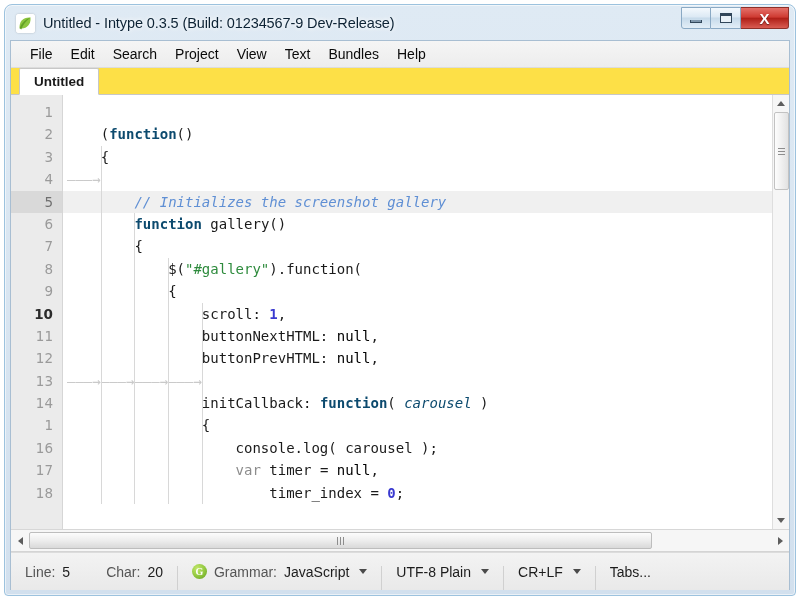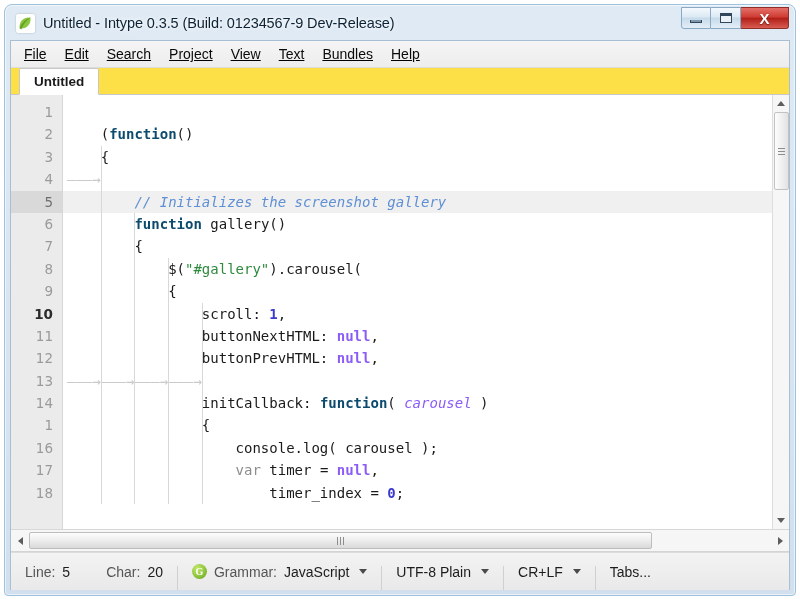--- a/index.html
+++ b/index.html
@@ -118,24 +118,23 @@
     display: flex;
     flex-direction: column;
     min-height: 0;
   }
 
   
   #menubar {
     flex: 0 0 27px;
     display: flex;
     align-items: center;
-    padding-left: 4px;
+    padding-left: 10px;
     background: linear-gradient(180deg, #f5f5f5 0%, #ededed 100%);
     border-bottom: 1px solid #dcdcdc;
-    text-decoration: underline;
   }
   .menu-item {
     font-size: 14px;
     color: #0a0a0a;
     padding: 3px 9px;
     white-space: nowrap;
     cursor: default;
   }
 
   
@@ -219,23 +218,23 @@
     pointer-events: none;
   }
   
   .ws { color: #c9c9c9; }
 
   
   .kw   { color: #0c4a6e; font-weight: bold; }
   .kw2  { color: #8c8c8c; }
   .str  { color: #2e8b3d; }
   .num  { color: #3a3ad0; font-weight: bold; }
-  .nul  { color: #8b5cf6; font-weight: bold; }
+  .nul  { color: #000000; font-weight: normal; }
   .cmt  { color: #5f8fd4; font-style: italic; }
-  .par  { color: #8b5cf6; font-style: italic; }
+  .par  { color: #0c4a6e; font-style: italic; }
   .pln  { color: #1a1a1a; }
 
   
   #vscroll {
     flex: 0 0 17px;
     background: #f6f6f6;
     border-left: 1px solid #dedede;
     display: flex;
     flex-direction: column;
     position: relative;
@@ -395,21 +394,21 @@
               <div class="ln">18</div>
             </div>
           <div id="code">
               <div class="cl">&nbsp;</div>
               <div class="cl"><span class="pln">    (</span><span class="kw">function</span><span class="pln">()</span></div>
               <div class="cl"><span class="pln">    {</span></div>
               <div class="cl"><span class="ws">———→</span></div>
               <div class="cl hl"><span class="cmt">        // Initializes the screenshot gallery</span></div>
               <div class="cl"><span class="pln">        </span><span class="kw">function</span><span class="pln"> gallery()</span></div>
               <div class="cl"><span class="pln">        {</span></div>
-              <div class="cl"><span class="pln">            $(</span><span class="str">"#gallery"</span><span class="pln">).carousel(</span></div>
+              <div class="cl"><span class="pln">            $(</span><span class="str">"#gallery"</span><span class="pln">).function(</span></div>
               <div class="cl"><span class="pln">            {</span></div>
               <div class="cl"><span class="pln">                scroll: </span><span class="num">1</span><span class="pln">,</span></div>
               <div class="cl"><span class="pln">                buttonNextHTML: </span><span class="nul">null</span><span class="pln">,</span></div>
               <div class="cl"><span class="pln">                buttonPrevHTML: </span><span class="nul">null</span><span class="pln">,</span></div>
               <div class="cl"><span class="ws">———→———→———→———→</span></div>
               <div class="cl"><span class="pln">                initCallback: </span><span class="kw">function</span><span class="pln">( </span><span class="par">carousel</span><span class="pln"> )</span></div>
               <div class="cl"><span class="pln">                {</span></div>
               <div class="cl"><span class="pln">                    console.log( carousel );</span></div>
               <div class="cl"><span class="pln">                    </span><span class="kw2">var</span><span class="pln"> timer = </span><span class="nul">null</span><span class="pln">,</span></div>
               <div class="cl"><span class="pln">                        timer_index = </span><span class="num">0</span><span class="pln">;</span></div>

